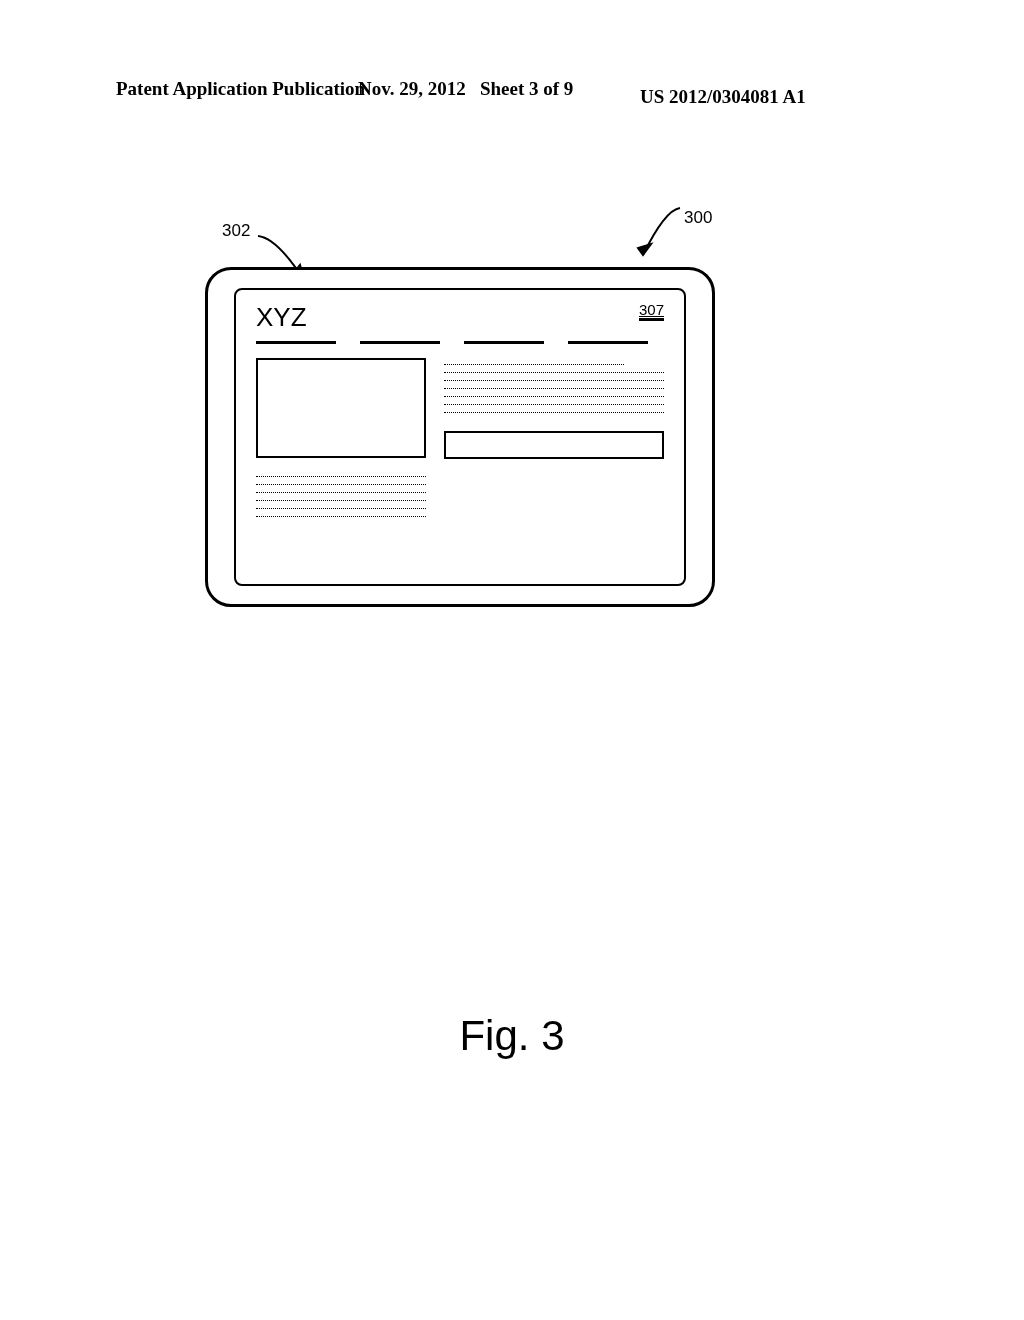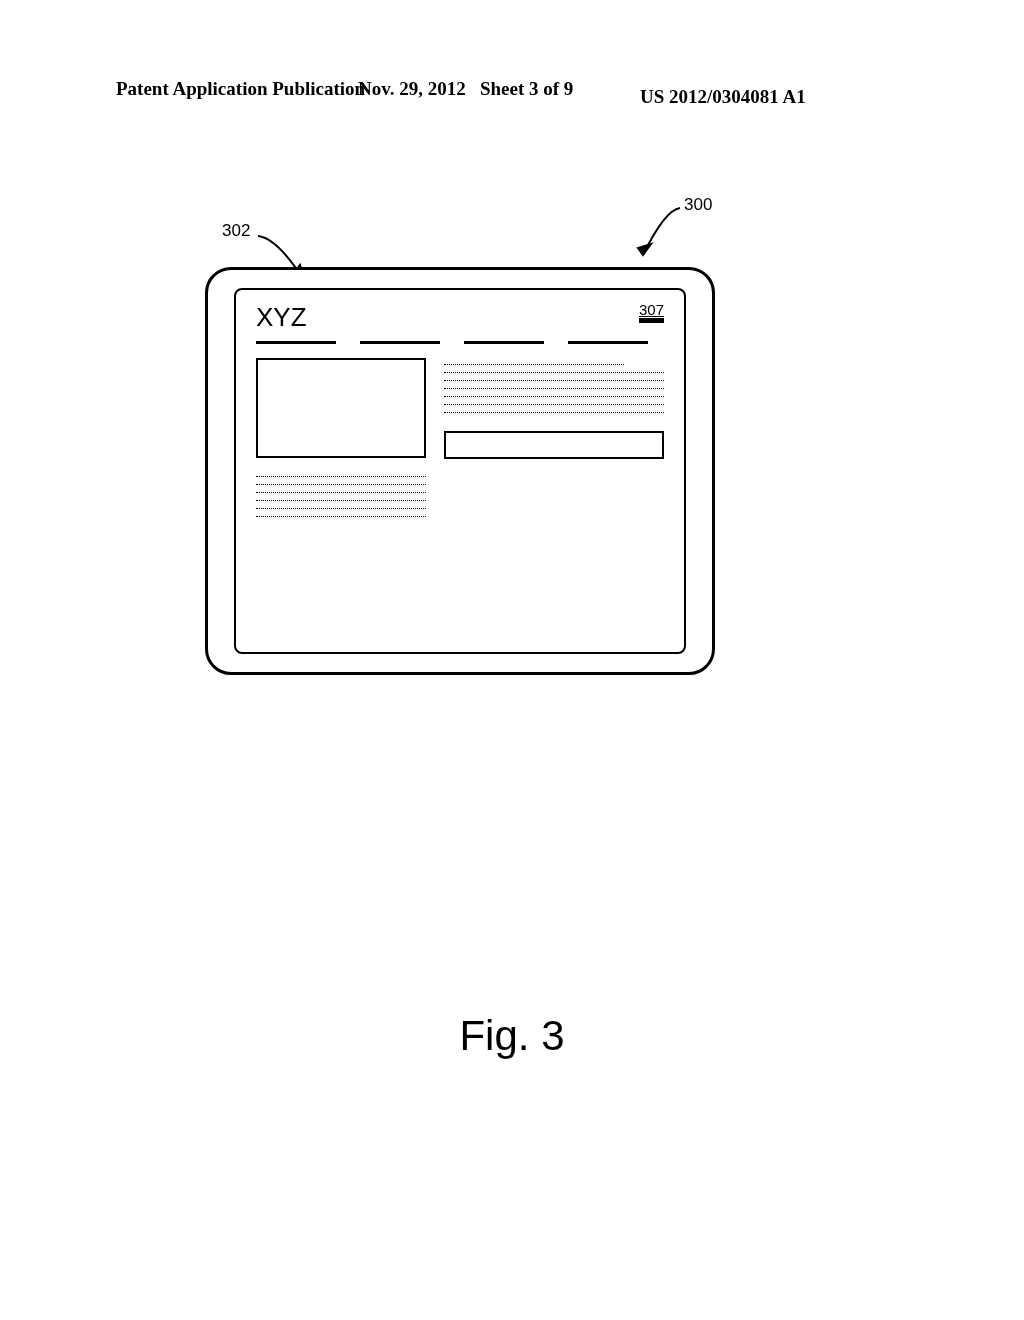--- a/index.html
+++ b/index.html
@@ -27,21 +27,21 @@
   .header .left  { position: absolute; left: 116px; }
   .header .mid   { position: absolute; left: 352px; margin-left: 6px; }
   .header .right { position: absolute; left: 640px; margin-top: 8px; }
 
   
   .device {
     position: absolute;
     left: 205px;
     top: 267px;
     width: 510px;
-    height: 408px;
+    height: 340px;
     border: 3px solid #000;
     border-radius: 26px;
     background: #fff;
     box-sizing: border-box;
     padding-left: 26px;
   }
   
   .screen {
     position: absolute;
     left: 26px;
@@ -60,21 +60,21 @@
   }
   .site-title {
     font-family: Arial, Helvetica, sans-serif;
     font-size: 26px;
     font-weight: normal;
   }
   .ref-307 {
     font-family: Arial, Helvetica, sans-serif;
     font-size: 15px;
     text-decoration: underline;
-    border-bottom: 5px solid #000000; 
+    border-bottom: 3px solid #000000; 
     line-height: 1;
     padding-bottom: 1px;
   }
   .nav-row {
     margin-top: 8px;
     display: flex;
     gap: 24px;
   }
   .nav-item {
     width: 80px;
@@ -146,21 +146,21 @@
 
   <div class="header">
     <span class="left">Patent Application Publication</span>
     <span class="mid">
       <span>Nov. 29, 2012</span>&nbsp;&nbsp;
       <span>Sheet 3 of 9</span>
     </span>
     <span class="right">US 2012/0304081 A1</span>
   </div>
 
-  <div class="callout" style="left:684px; top:195px;">300</div>
+  <div class="callout" style="left:684px; top:208px;">300</div>
   <svg class="leader" style="left:625px; top:200px; width:60px; height:70px;">
     <path d="M55 8 Q 40 10 18 55"></path>
     <polygon class="arrowhead" points="18,55 26,44 13,48"></polygon>
   </svg>
 
   <div class="callout" style="left:222px; top:221px;">302</div>
   <svg class="leader" style="left:252px; top:228px; width:70px; height:60px;">
     <path d="M6 8 Q 25 10 52 52"></path>
     <polygon class="arrowhead" points="52,52 40,47 48,37"></polygon>
   </svg>

